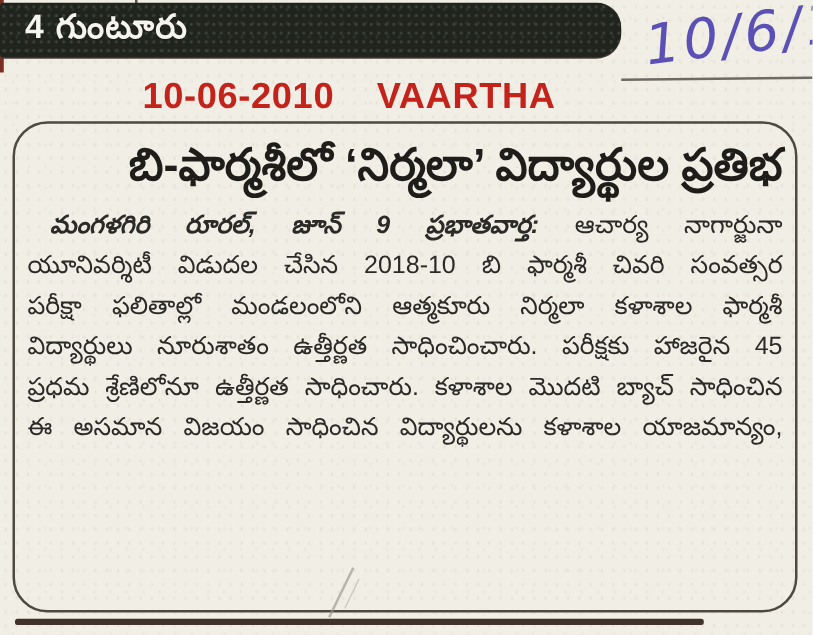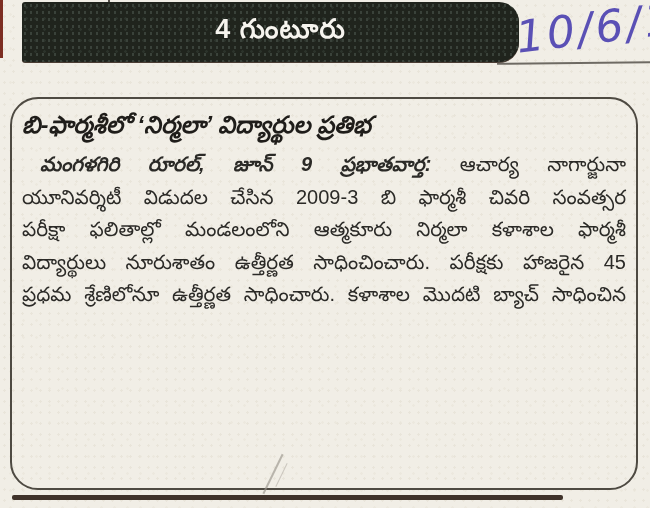--- a/index.html
+++ b/index.html
@@ -12,29 +12,29 @@
       radial-gradient(#ece8de 1px, transparent 1.3px);
     background-size:9px 11px,13px 17px;
     background-position:0 0,4px 6px;
   }
   
   .edge-sliver{position:absolute;left:0;top:0;width:3px;height:58px;background:#7c2d22;}
   .top-tick{position:absolute;left:108px;top:0;width:2px;height:7px;background:#55504a;}
 
   
   .section-bar{
-    position:absolute;left:22px;top:2px;width:497px;height:60px;
+    position:absolute;left:0;top:2px;width:497px;height:44px;
     background-color:#20241d;
     background-image:
       radial-gradient(#3a423a 1px, transparent 1.4px),
       radial-gradient(#2c332b 1px, transparent 1.4px);
     background-size:6px 7px,9px 11px;
     border-radius:3px 20px 20px 3px;
     box-shadow:0 1px 0 #4a3c33;
-    display:flex;align-items:center;justify-content:center;
+    display:flex;align-items:center;
   }
   .section-bar span{
     color:#f6f4ee;font-weight:700;font-size:27px;letter-spacing:1px;
     padding-left:20px;text-shadow:0 0 1px #000;
   }
 
   
   .handwritten{
     position:absolute;left:516px;top:2px;width:160px;height:58px;
     color:#5a50b5;font-size:44px;font-style:italic;font-weight:400;
@@ -50,23 +50,23 @@
     letter-spacing:0.5px;white-space:nowrap;
   }
 
   
   .article-box{
     position:absolute;left:10px;top:97px;width:628px;height:393px;
     border:2px solid #4e4a42;border-radius:28px;
     box-sizing:border-box;padding:6px 10px 0 10px;
   }
   .headline{
-    margin:4px 0 8px 0;text-align:left;
-    font-size:24px;font-weight:700;color:#1f1d1a;line-height:1.3;
-    letter-spacing:0px;white-space:nowrap;font-style:italic;
+    margin:4px 0 8px 0;text-align:right;
+    font-size:36px;font-weight:700;color:#1f1d1a;line-height:1.3;
+    letter-spacing:0px;white-space:nowrap;
   }
   .body-text{color:#2b2a27;font-size:20px;line-height:32.5px;}
   .line{text-align:justify;text-align-last:justify;white-space:nowrap;}
   .line.first{padding-left:18px;}
   .line.last{text-align-last:left;}
   .dateline{font-weight:700;font-style:italic;}
 
   
   .bottom-rule{position:absolute;left:12px;top:495px;width:551px;height:5px;background:#40332b;border-radius:2px;}
   
@@ -82,30 +82,33 @@
   <div class="top-tick"></div>
 
   <div class="section-bar">
     <span>4 గుంటూరు</span>
   </div>
 
   <div class="handwritten">10/6/1</div>
   <div class="hw-rule"></div>
 
   <div class="stamp-row">
+    <span>10-06-2010</span>
+    <span>VAARTHA</span>
   </div>
 
   <div class="article-box">
     <h1 class="headline">బి-ఫార్మశీలో ‘నిర్మలా’ విద్యార్థుల ప్రతిభ</h1>
     <div class="body-text">
       <div class="line first"><span class="dateline">మంగళగిరి రూరల్, జూన్ 9 ప్రభాతవార్త:</span> <span>ఆచార్య నాగార్జునా</span></div>
-      <div class="line">యూనివర్శిటీ విడుదల చేసిన 2009-3 బి ఫార్మశీ చివరి సంవత్సర</div>
+      <div class="line">యూనివర్శిటీ విడుదల చేసిన 2018-10 బి ఫార్మశీ చివరి సంవత్సర</div>
       <div class="line">పరీక్షా ఫలితాల్లో మండలంలోని ఆత్మకూరు నిర్మలా కళాశాల ఫార్మశీ</div>
       <div class="line">విద్యార్థులు నూరుశాతం ఉత్తీర్ణత సాధించించారు. పరీక్షకు హాజరైన 45</div>
       <div class="line">ప్రధమ శ్రేణిలోనూ ఉత్తీర్ణత సాధించారు. కళాశాల మొదటి బ్యాచ్ సాధించిన</div>
+      <div class="line">ఈ అసమాన విజయం సాధించిన విద్యార్థులను కళాశాల యాజమాన్యం,</div>
     </div>
   </div>
 
   <div class="pencil-mark"></div>
   <div class="pencil-mark2"></div>
   <div class="bottom-rule"></div>
 
 </div>
 
 </body></html>

